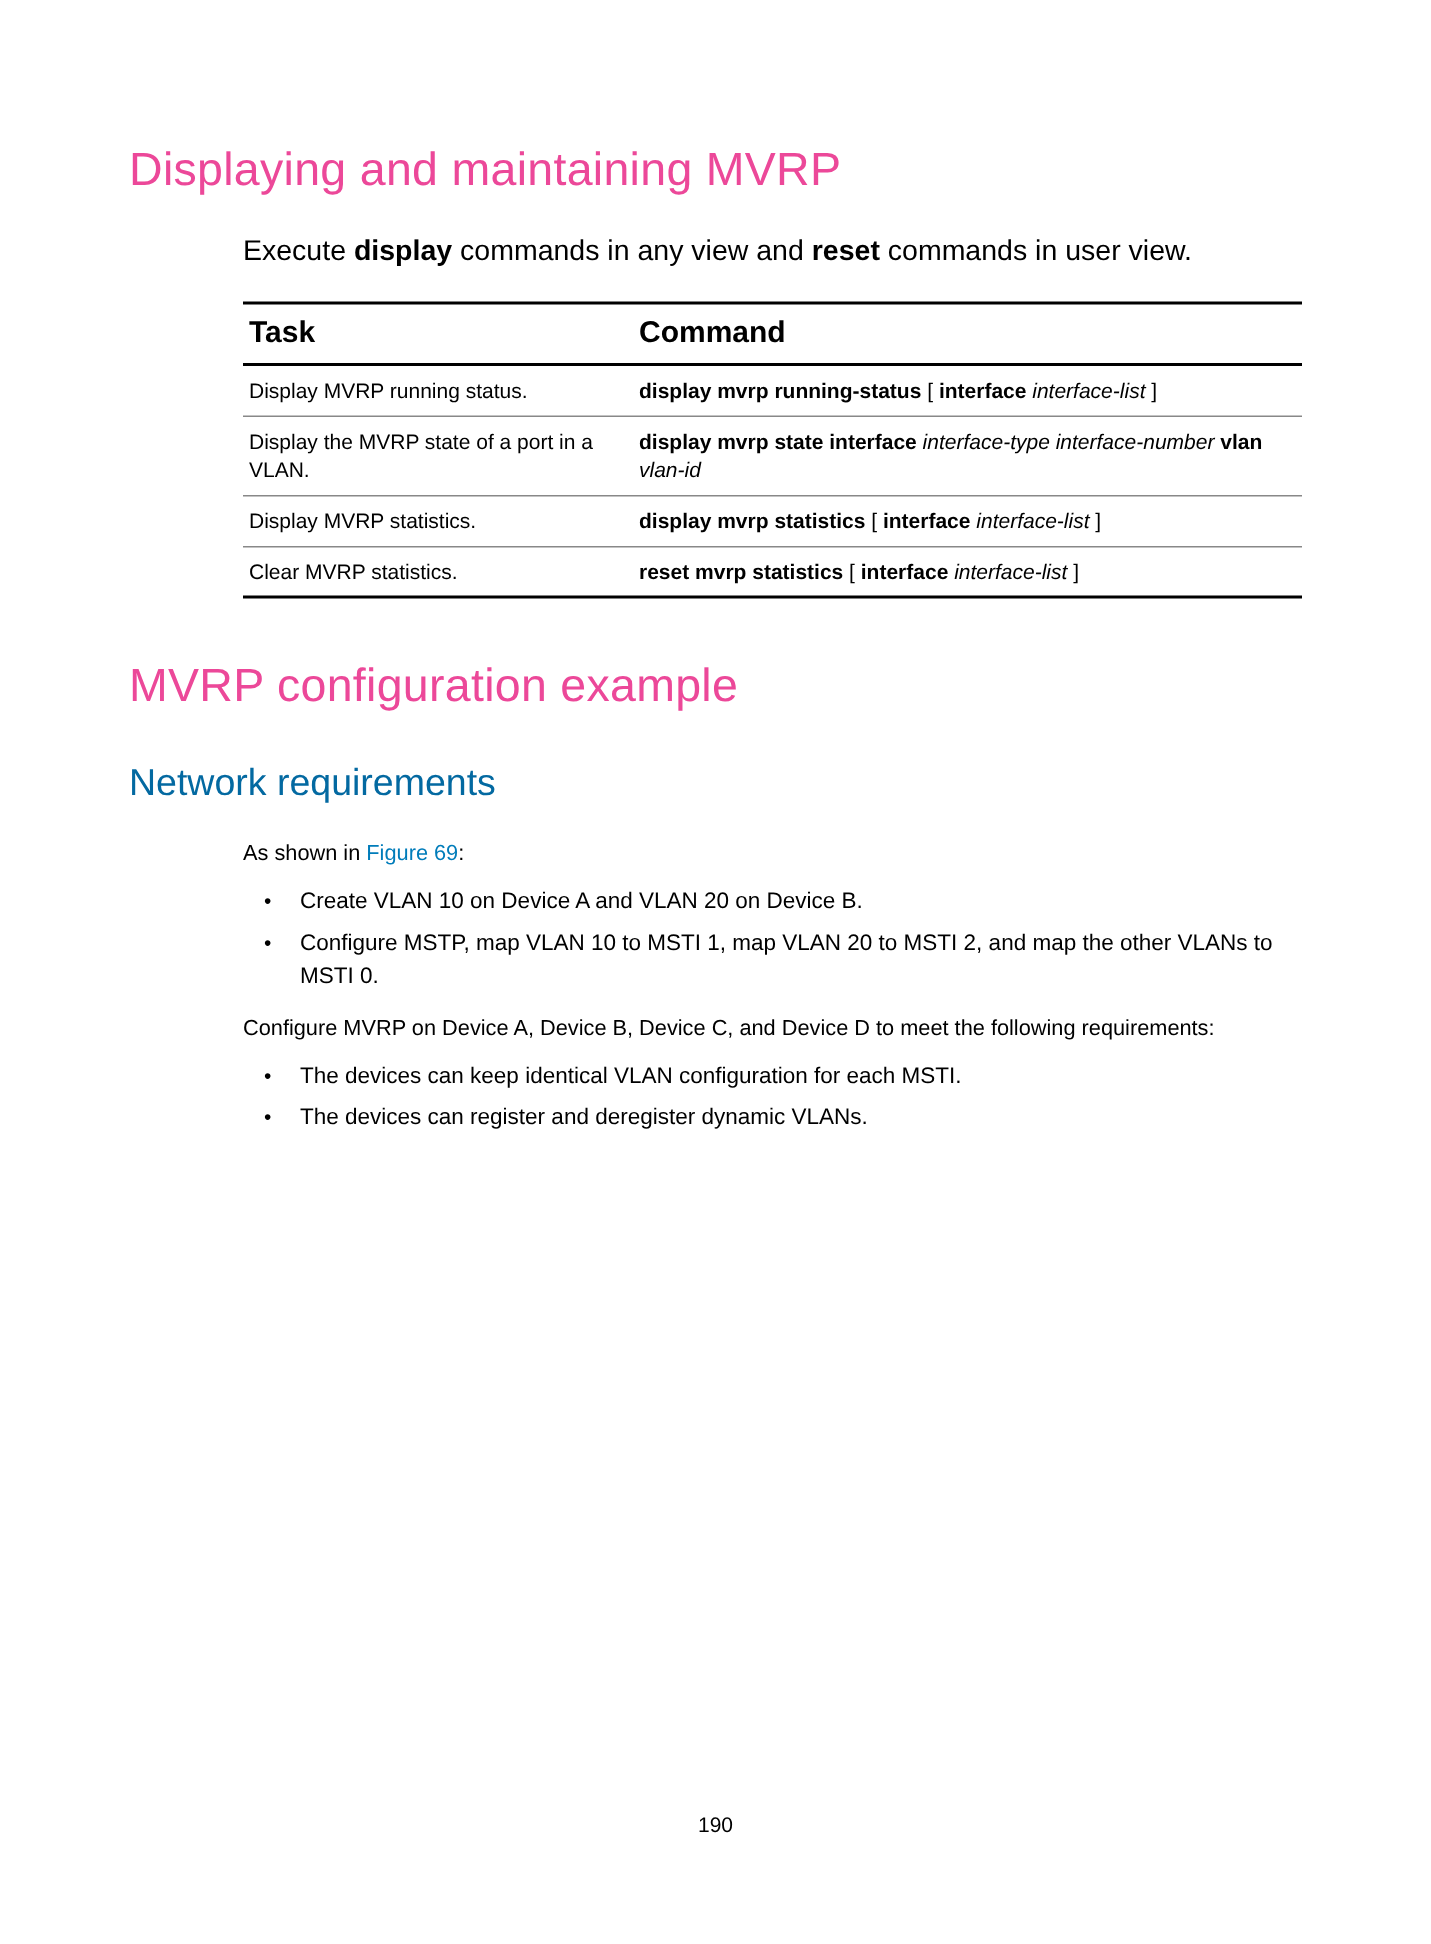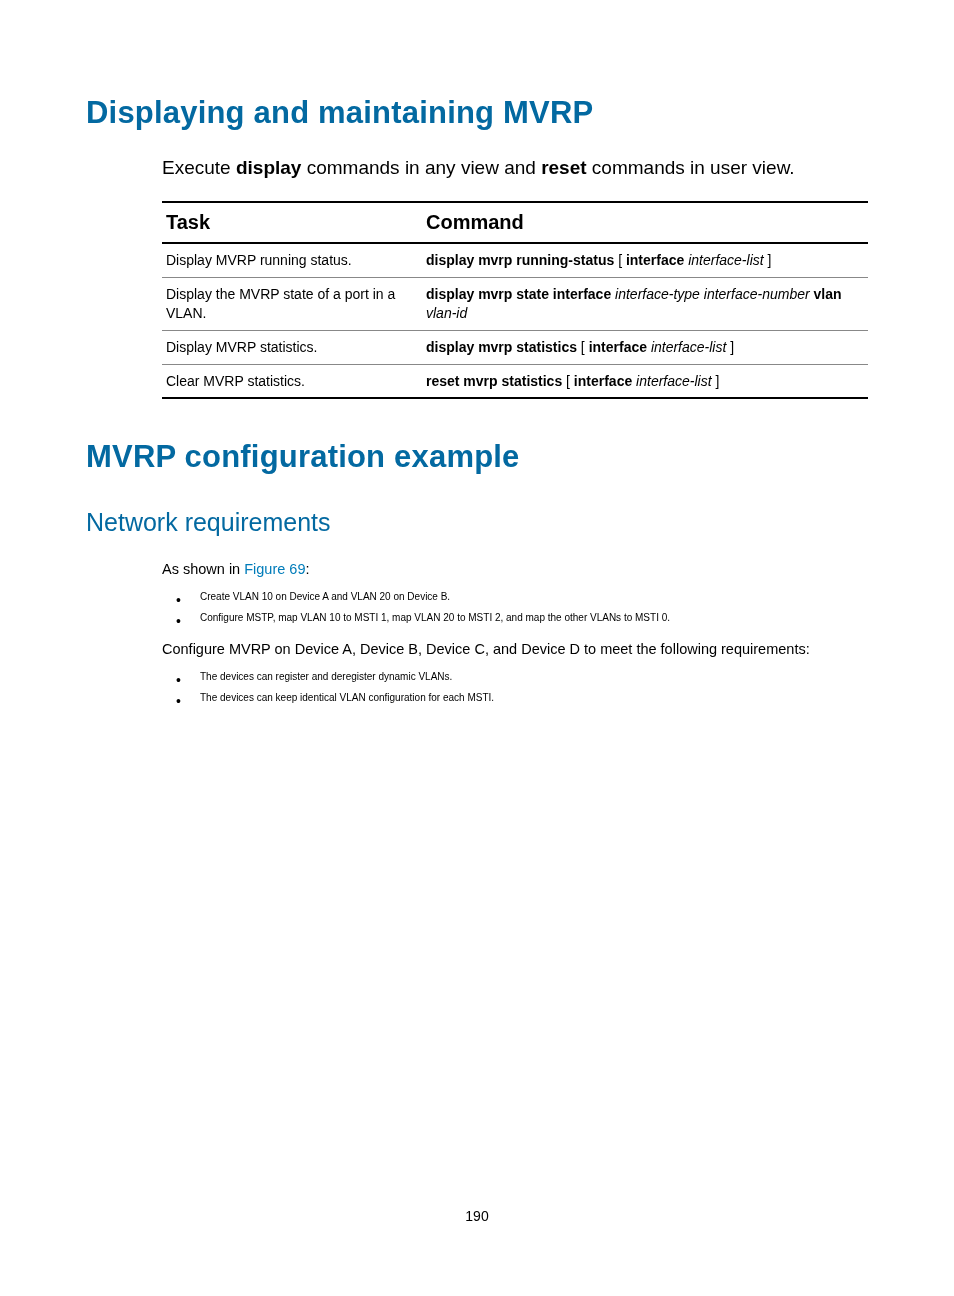--- a/index.html
+++ b/index.html
@@ -6,22 +6,22 @@
     body {
       width: 954px;
       height: 1296px;
       background: #fff;
       font-family: Arial, Helvetica, sans-serif;
       color: #000;
       position: relative;
       padding: 95px 86px 0 86px;
     }
     h1 {
-      color: #0369a1;
-      font-weight: 700;
+      color: #ec4899;
+      font-weight: 400;
       font-size: 31px;
       margin-bottom: 26px;
       letter-spacing: 0.2px;
     }
     h2 {
       color: #0369a1;
       font-weight: 400;
       font-size: 25px;
       margin-bottom: 22px;
     }
@@ -63,21 +63,21 @@
     .desc .link { color: #007cba; }
     ul.bullets {
       list-style: none;
       margin-left: 76px;
       margin-top: 10px;
       margin-bottom: 14px;
     }
     ul.bullets li {
       position: relative;
       padding-left: 38px;
-      font-size: 10px;
+      font-size: 15px;
       line-height: 1.45;
       margin-bottom: 6px;
     }
     ul.bullets li::before {
       content: "•";
       position: absolute;
       left: 14px;
       top: 0;
       font-size: 14px;
       color: #000;
@@ -136,17 +136,17 @@
 </p>
 
 <ul class="bullets">
   <li>Create VLAN 10 on Device A and VLAN 20 on Device B.</li>
   <li>Configure MSTP, map VLAN 10 to MSTI 1, map VLAN 20 to MSTI 2, and map the other VLANs to MSTI 0.</li>
 </ul>
 
 <p class="desc">Configure MVRP on Device A, Device B, Device C, and Device D to meet the following requirements:</p>
 
 <ul class="bullets">
+  <li>The devices can keep identical VLAN configuration for each MSTI.</li>
   <li>The devices can register and deregister dynamic VLANs.</li>
-  <li>The devices can keep identical VLAN configuration for each MSTI.</li>
 </ul>
 
 <div class="page-num">190</div>
 
 </body></html>

